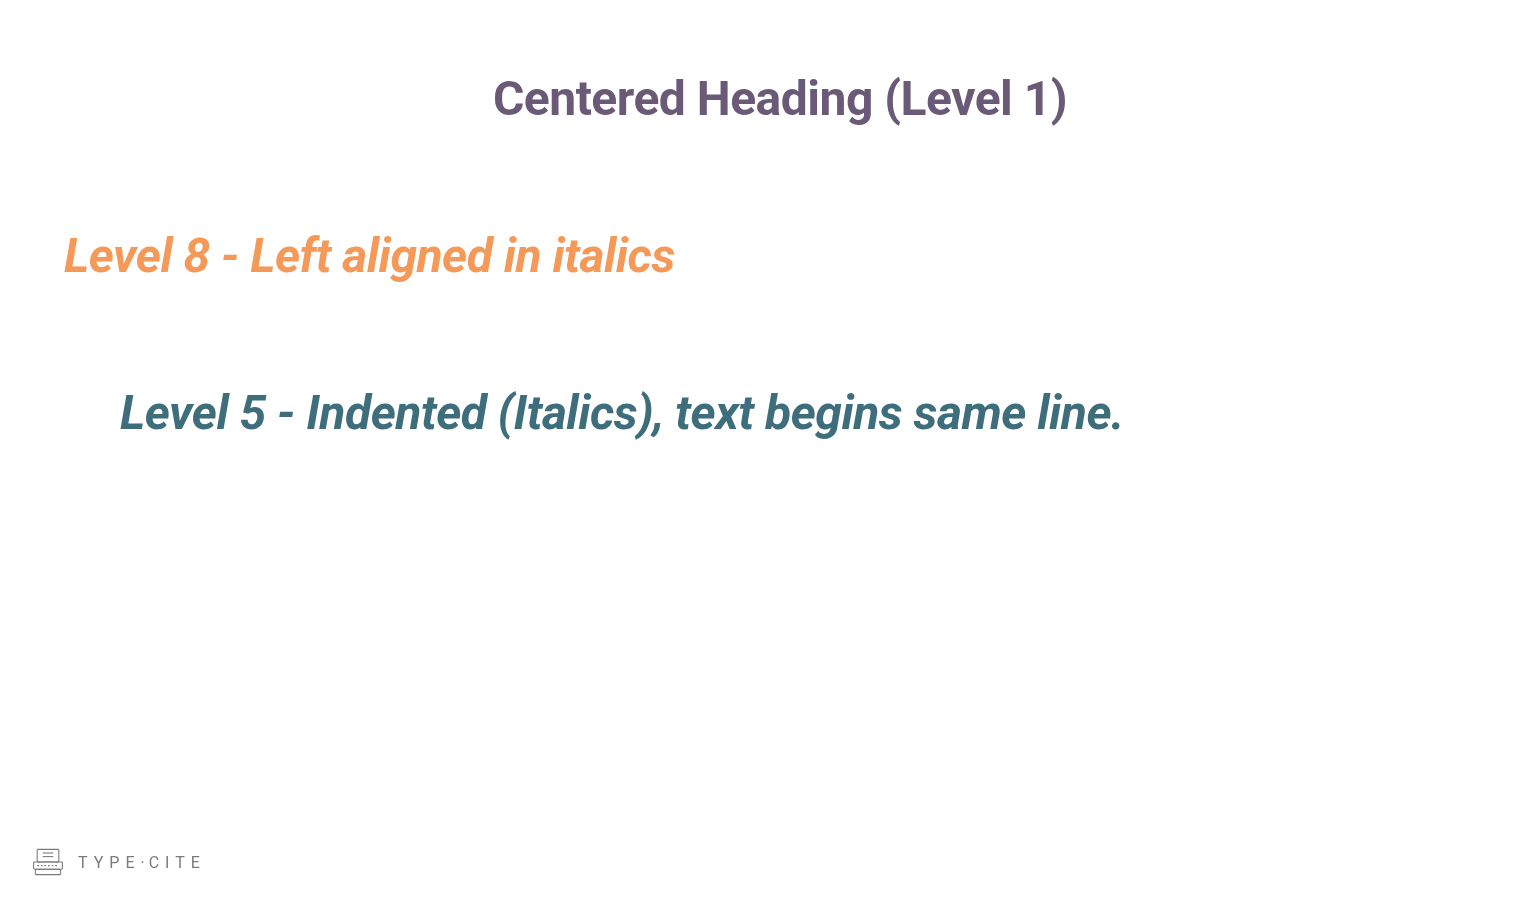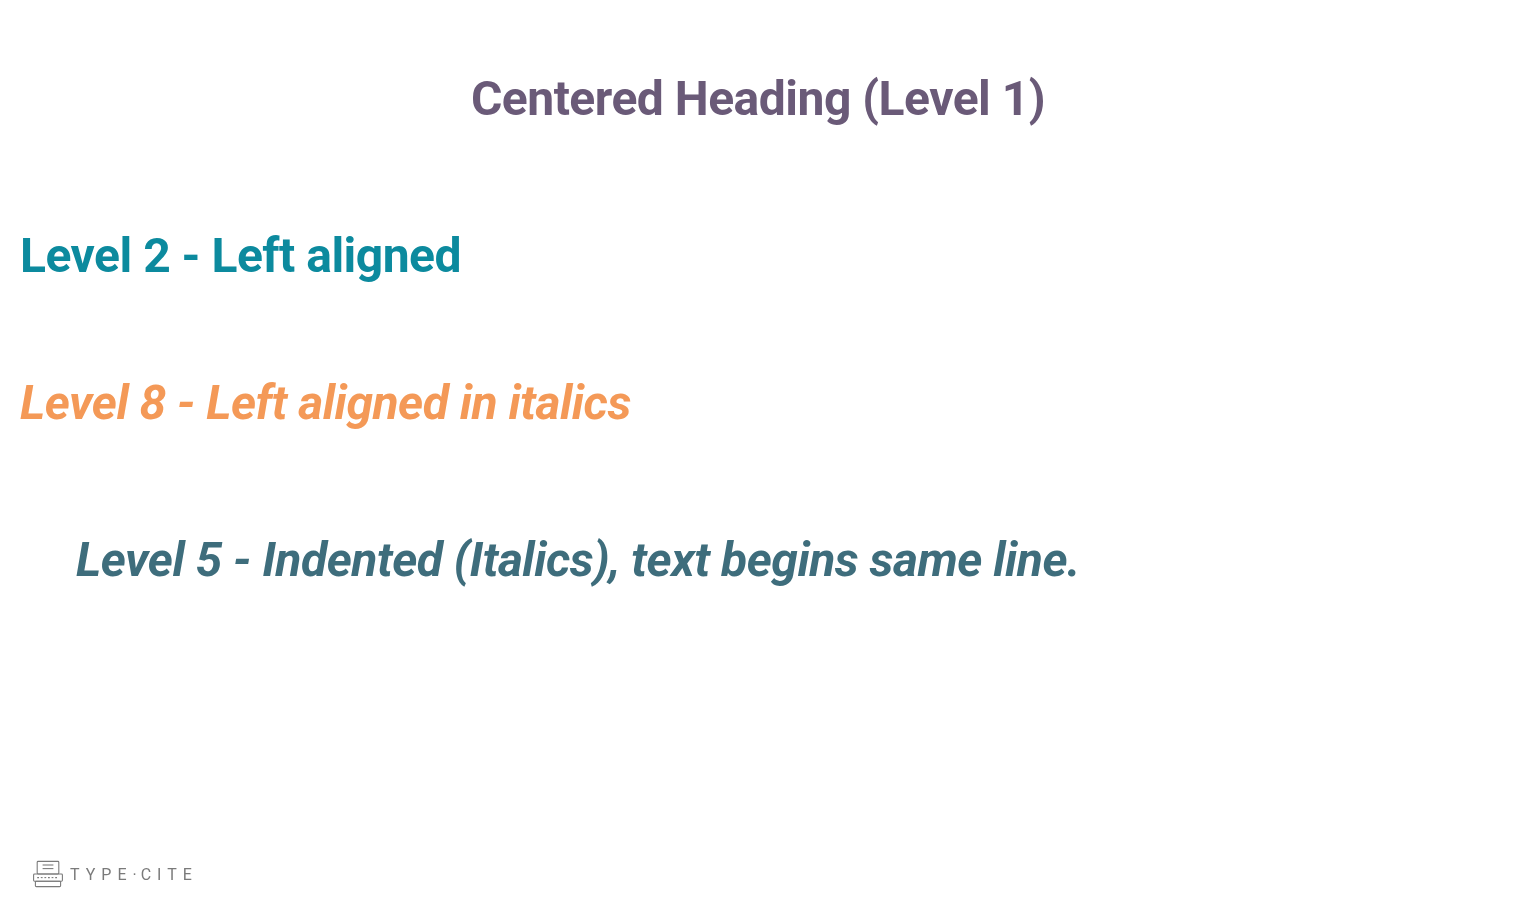--- a/index.html
+++ b/index.html
@@ -9,21 +9,21 @@
     }
     body {
       width: 1536px;
       height: 922px;
       background: #ffffff;
       font-family: -apple-system, BlinkMacSystemFont, "Segoe UI", Roboto, Helvetica, Arial, sans-serif;
       position: relative;
       overflow: hidden;
     }
     .content {
-      padding: 70px 40px 0 20px;
+      padding: 70px 40px 0 64px;
     }
     .heading-1 {
       text-align: center;
       font-size: 48px;
       font-weight: 700;
       color: #6a5a78;
       margin-bottom: 100px;
       letter-spacing: -0.5px;
     }
     .heading-2 {
@@ -52,25 +52,25 @@
     .heading-5 {
       font-size: 48px;
       font-weight: 700;
       font-style: italic;
       color: #3e6d7c;
       margin-left: 56px;
       letter-spacing: -0.5px;
     }
     .logo-area {
       position: absolute;
-      bottom: 30px;
+      bottom: 42px;
       left: 30px;
       display: flex;
       align-items: center;
-      gap: 4px;
+      gap: 12px;
       color: #7a7a7a;
     }
     .typewriter-icon {
       width: 36px;
       height: 36px;
     }
     .logo-text {
       font-size: 16px;
       letter-spacing: 6px;
       color: #7a7a7a;
@@ -78,21 +78,20 @@
     }
     .logo-dot {
       letter-spacing: 4px;
     }
   </style>
 </head>
 <body>
 
 <div class="content">
   <h1 class="heading-1">Centered Heading (Level 1)</h1>
-  <h2 class="heading-2">Level 2 - Left aligned</h2>
   <h3 class="heading-3">Level 8 - Left aligned in italics</h3>
   <h5 class="heading-5">Level 5 - Indented (Italics), text begins same line.</h5>
 </div>
 
 <div class="logo-area">
   <span class="typewriter-icon">
     <svg viewBox="0 0 40 40" fill="none" stroke="#7a7a7a" stroke-width="1.2">
       <rect x="8" y="6" width="24" height="14" rx="1"></rect>
       <rect x="4" y="20" width="32" height="8" rx="1"></rect>
       <line x1="8" y1="24" x2="10" y2="24"></line>

